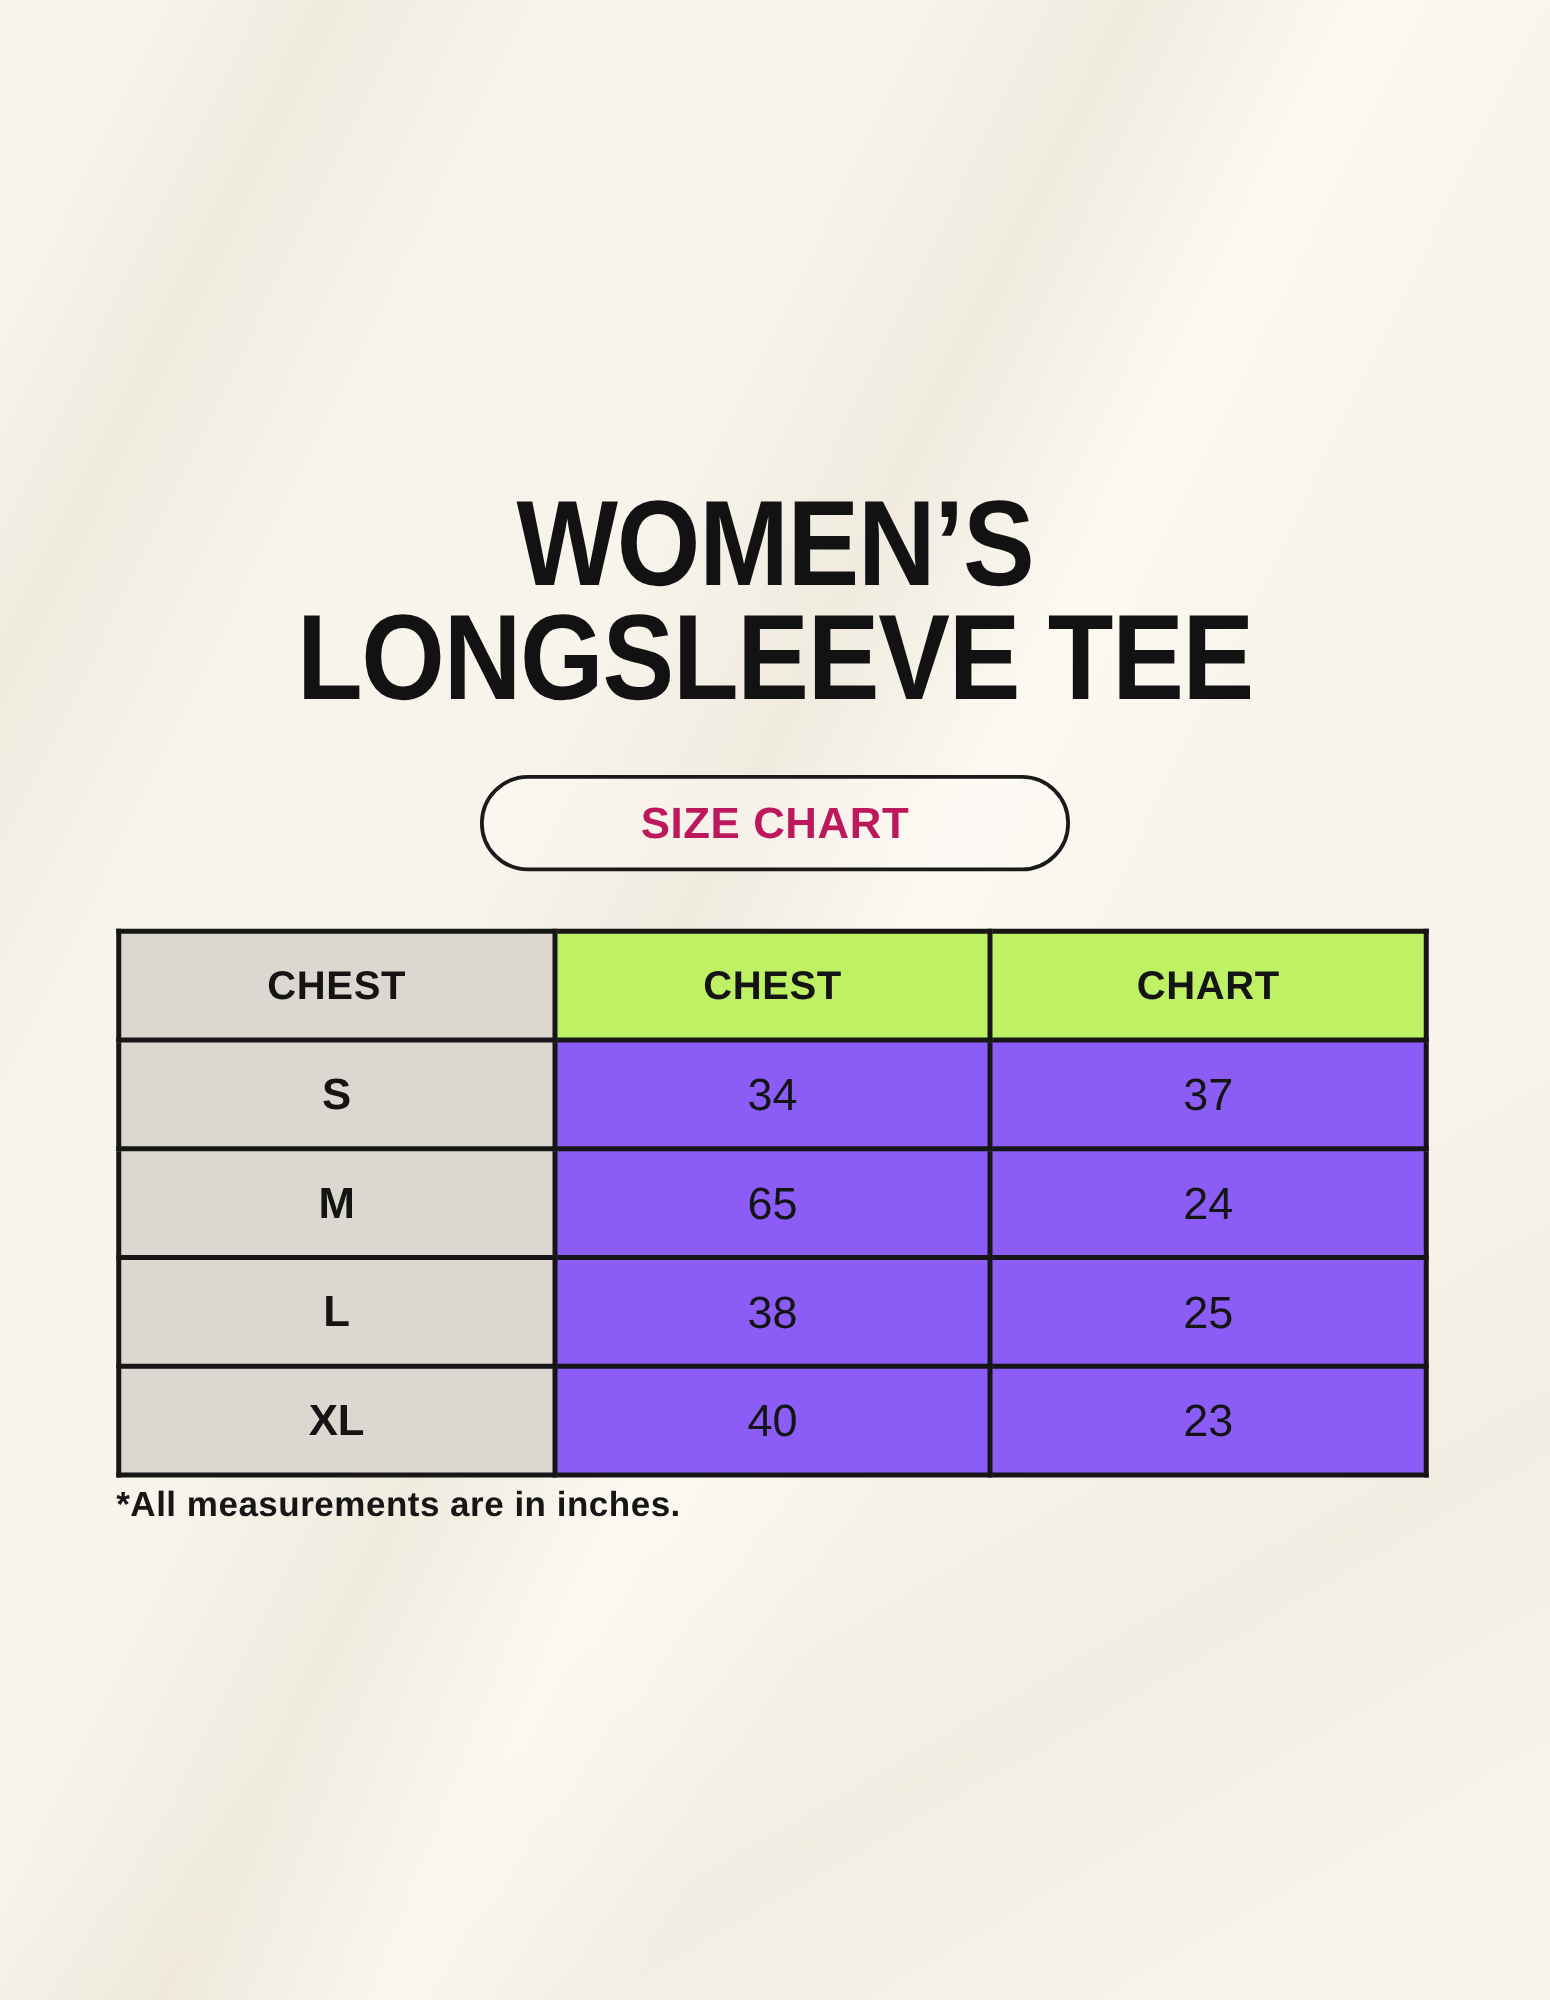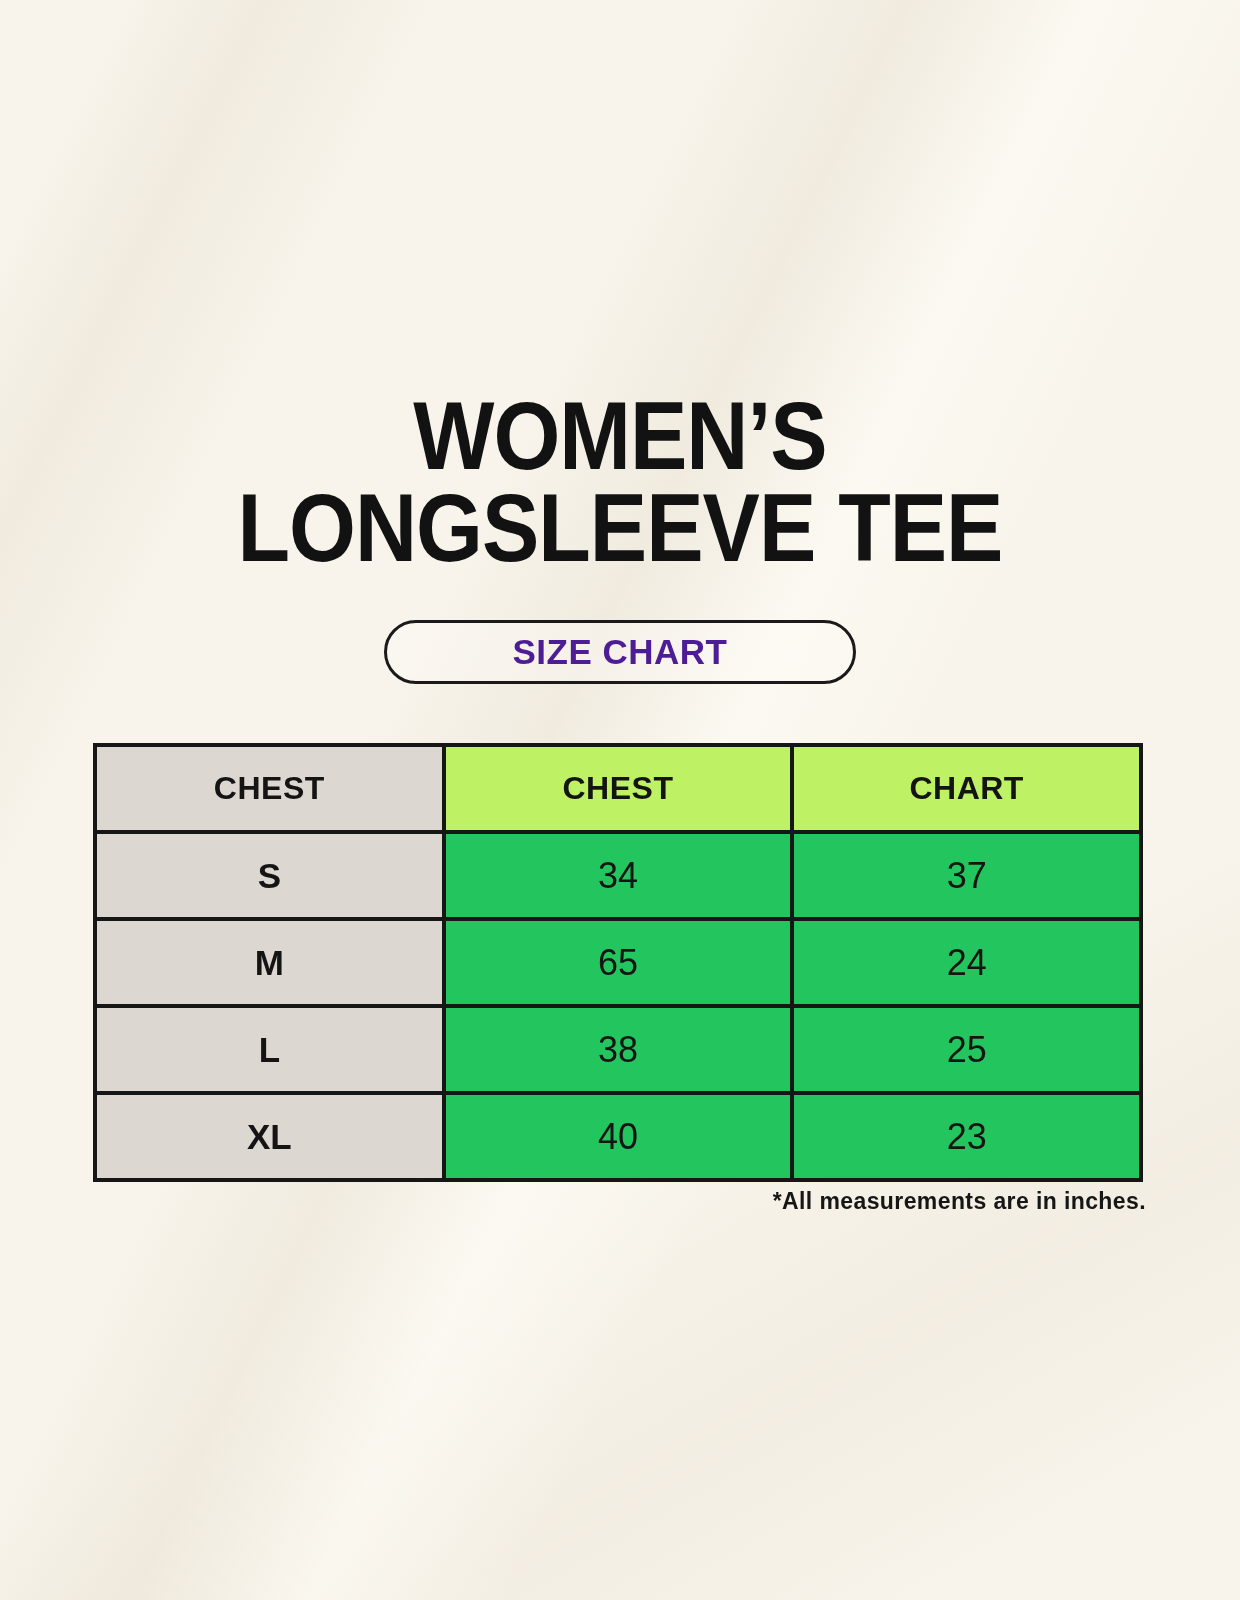--- a/index.html
+++ b/index.html
@@ -58,31 +58,31 @@
     transform-origin: center top;
   }
   .title .line { display: block; }
 
   .size-chart-btn {
     position: absolute;
     top: 620px;
     left: 50%;
     transform: translateX(-50%);
     width: 472px;
-    height: 64px;
+    height: 77px;
     border: 3px solid #1a1a1a;
     border-radius: 40px;
     background: rgba(255, 253, 248, 0.35);
     display: flex;
     align-items: center;
     justify-content: center;
     font-size: 35px;
     font-weight: bold;
     letter-spacing: 0.5px;
-    color: #4c1d95;
+    color: #be185d;
     cursor: pointer;
   }
 
   table.size-table {
     position: absolute;
     top: 743px;
     left: 93px;
     width: 1050px;
     border-collapse: collapse;
     table-layout: fixed;
@@ -97,39 +97,38 @@
   }
 
   .size-table th {
     font-size: 32px;
     font-weight: bold;
     letter-spacing: 0.5px;
   }
 
   th.cell-gray, td.cell-gray { background: #ddd7d1; }
   th.cell-pink { background: #bef264; }
-  td.cell-cream { background: #22c55e; }
+  td.cell-cream { background: #8b5cf6; }
 
   td.size-label {
     font-size: 35px;
     font-weight: bold;
   }
 
   td.measure-value {
     font-size: 36px;
     font-weight: normal;
   }
 
   .footnote {
     position: absolute;
     top: 1188px;
     left: 93px;
     width: 1053px;
-    text-align: right;
-    font-size: 23px;
+    font-size: 28px;
     font-weight: bold;
     letter-spacing: 0.4px;
     color: #161616;
   }
 </style>
 </head>
 <body>
 
 <div class="backdrop"></div>
 

